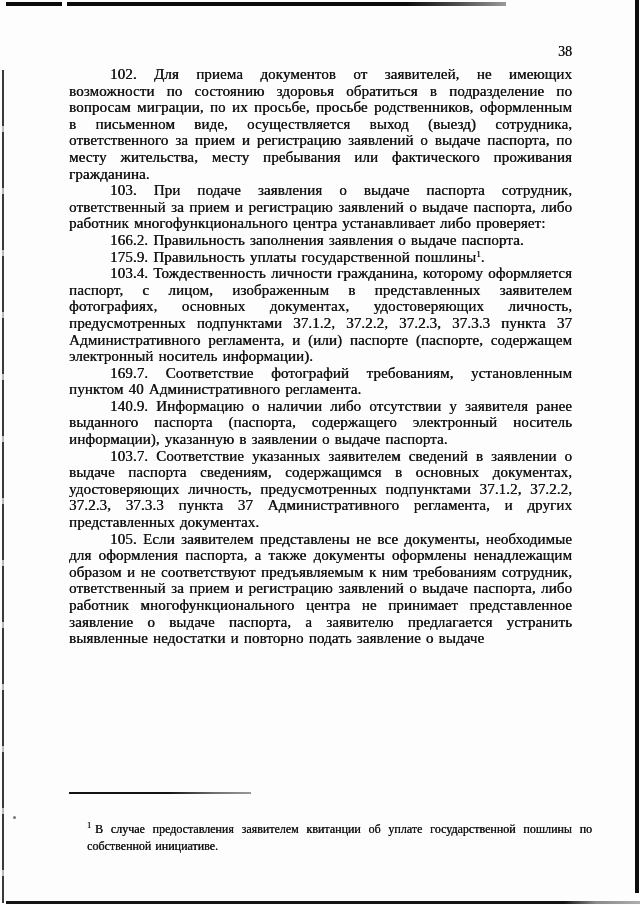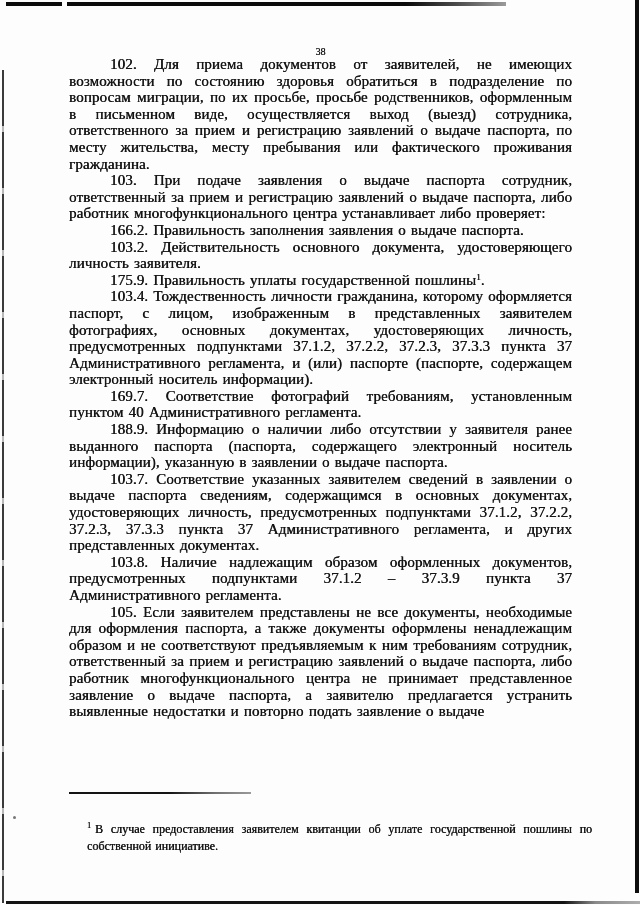--- a/index.html
+++ b/index.html
@@ -55,27 +55,27 @@
     border-radius: 50%;
   }
   
   .doc-ink {
     text-shadow: 0.35px 0 0 currentColor; 
   }
   .page-number {
     position: absolute;
     left: 69px; top: 44px;
     width: 503px;
-    text-align: center;
-    font-size: 10px;
+    text-align: right;
+    font-size: 14px;
     line-height: 16px;
   }
   .body-text {
     position: absolute;
-    left: 69px; top: 56px;
+    left: 69px; top: 66px;
     width: 503px;
     font-size: 15px;
     line-height: 16.6px;
     text-align: justify;
     word-spacing: 1.2px;
     letter-spacing: 0.1px;
   }
   .body-text p {
     margin: 0;
     text-indent: 41px;
@@ -119,26 +119,24 @@
   <div class="scan-right-bar"></div>
   <div class="scan-bottom-bar"></div>
   <div class="scan-speck"></div>
 
   <div class="page-number doc-ink">38</div>
 
   <div class="body-text doc-ink">
     <p>102. Для приема документов от заявителей, не имеющих возможности по состоянию здоровья обратиться в подразделение по вопросам миграции, по их просьбе, просьбе родственников, оформленным в письменном виде, осуществляется выход (выезд) сотрудника, ответственного за прием и регистрацию заявлений о выдаче паспорта, по месту жительства, месту пребывания или фактического проживания гражданина.</p>
     <p>103. При подаче заявления о выдаче паспорта сотрудник, ответственный за прием и регистрацию заявлений о выдаче паспорта, либо работник многофункционального центра устанавливает либо проверяет:</p>
     <p>166.2. Правильность заполнения заявления о выдаче паспорта.</p>
-    <p>103.2. Действительность основного документа, удостоверяющего личность заявителя.</p>
     <p><span>175.9. Правильность уплаты государственной пошлины</span><sup class="fn-ref">1</sup><span>.</span></p>
     <p>103.4. Тождественность личности гражданина, которому оформляется паспорт, с лицом, изображенным в представленных заявителем фотографиях, основных документах, удостоверяющих личность, предусмотренных подпунктами 37.1.2, 37.2.2, 37.2.3, 37.3.3 пункта 37 Административного регламента, и (или) паспорте (паспорте, содержащем электронный носитель информации).</p>
     <p>169.7. Соответствие фотографий требованиям, установленным пунктом 40 Административного регламента.</p>
-    <p>188.9. Информацию о наличии либо отсутствии у заявителя ранее выданного паспорта (паспорта, содержащего электронный носитель информации), указанную в заявлении о выдаче паспорта.</p>
+    <p>140.9. Информацию о наличии либо отсутствии у заявителя ранее выданного паспорта (паспорта, содержащего электронный носитель информации), указанную в заявлении о выдаче паспорта.</p>
     <p>103.7. Соответствие указанных заявителем сведений в заявлении о выдаче паспорта сведениям, содержащимся в основных документах, удостоверяющих личность, предусмотренных подпунктами 37.1.2, 37.2.2, 37.2.3, 37.3.3 пункта 37 Административного регламента, и других представленных документах.</p>
-    <p>103.8. Наличие надлежащим образом оформленных документов, предусмотренных подпунктами 37.1.2 – 37.3.9 пункта 37 Административного регламента.</p>
     <p>105. Если заявителем представлены не все документы, необходимые для оформления паспорта, а также документы оформлены ненадлежащим образом и не соответствуют предъявляемым к ним требованиям сотрудник, ответственный за прием и регистрацию заявлений о выдаче паспорта, либо работник многофункционального центра не принимает представленное заявление о выдаче паспорта, а заявителю предлагается устранить выявленные недостатки и повторно подать заявление о выдаче</p>
   </div>
 
   <div class="footnote-rule"></div>
   <p class="footnote doc-ink"><sup class="fn-marker">1</sup><span>В случае предоставления заявителем квитанции об уплате государственной пошлины по собственной инициативе.</span></p>
 
 </div>
 
 </body></html>

